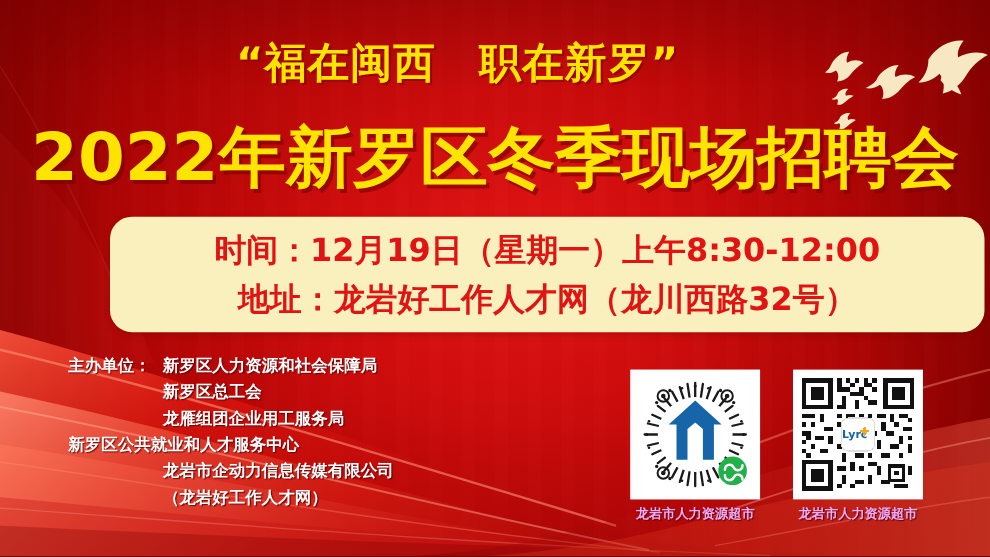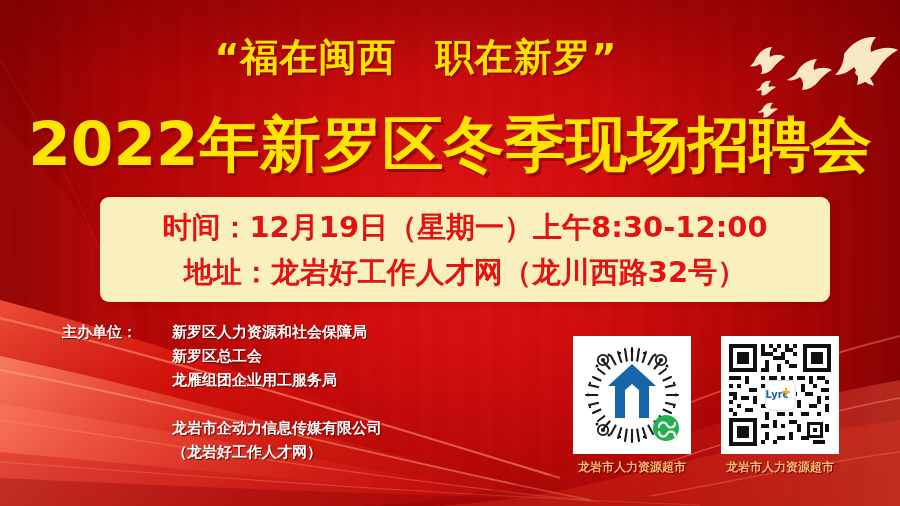--- a/index.html
+++ b/index.html
@@ -96,24 +96,24 @@
     text-shadow: 3px 3px 0 rgba(125,0,0,0.62);
     white-space: nowrap;
     transform: scaleX(1.02);
   }
 
   
   .info-box {
     position: absolute;
     left: 100px;
     top: 197px;
-    width: 730px;
+    width: 795px;
     height: 105px;
     background: #faf0bd;
-    border-radius: 9px;
+    border-radius: 20px;
     box-shadow: 0 2px 6px rgba(80,0,0,0.22);
     display: flex;
     flex-direction: column;
     justify-content: center;
     padding: 0 14px;
     box-sizing: border-box;
   }
   .info-line {
     color: #e11313;
     font-size: 29px;
@@ -128,21 +128,20 @@
   .org-block {
     position: absolute;
     left: 62px;
     top: 320px;
     width: 420px;
   }
   .org-row {
     display: flex;
     align-items: center;
     height: 24px;
-    gap: 24px;
   }
   .org-label, .org-value {
     color: #ffffff;
     font-size: 15px;
     font-weight: 700;
     line-height: 24px;
     white-space: nowrap;
     text-shadow: 1px 1px 1px rgba(90,0,0,0.85);
   }
   .org-label { width: 86px; flex: 0 0 86px; }
@@ -158,21 +157,21 @@
     background: #ffffff;
     display: block;
     position: relative;
     overflow: hidden;
   }
   .qr-card svg { display:block; }
   .qr-caption {
     margin-top: 6px;
     width: 118px;
     text-align: center;
-    color: #fdba74;
+    color: #f0abfc;
     font-size: 12px;
     font-weight: 700;
     line-height: 15px;
     white-space: nowrap;
     text-shadow: 1px 1px 1px rgba(90,0,0,0.9);
   }
 </style>
 </head>
 <body>
 
@@ -264,20 +263,21 @@
     </div>
     <div class="org-row">
       <span class="org-label blank"></span>
       <span class="org-value">新罗区总工会</span>
     </div>
     <div class="org-row">
       <span class="org-label blank"></span>
       <span class="org-value">龙雁组团企业用工服务局</span>
     </div>
     <div class="org-row">
+      <span class="org-value">新罗区公共就业和人才服务中心</span>
     </div>
     <div class="org-row">
       <span class="org-label blank"></span>
       <span class="org-value">龙岩市企动力信息传媒有限公司</span>
     </div>
     <div class="org-row">
       <span class="org-label blank"></span>
       <span class="org-value">（龙岩好工作人才网）</span>
     </div>
   </div>

